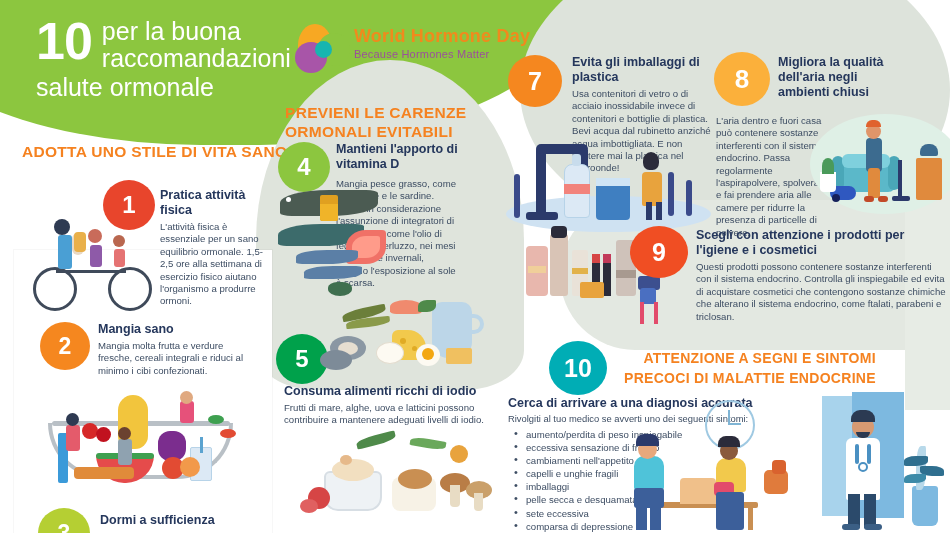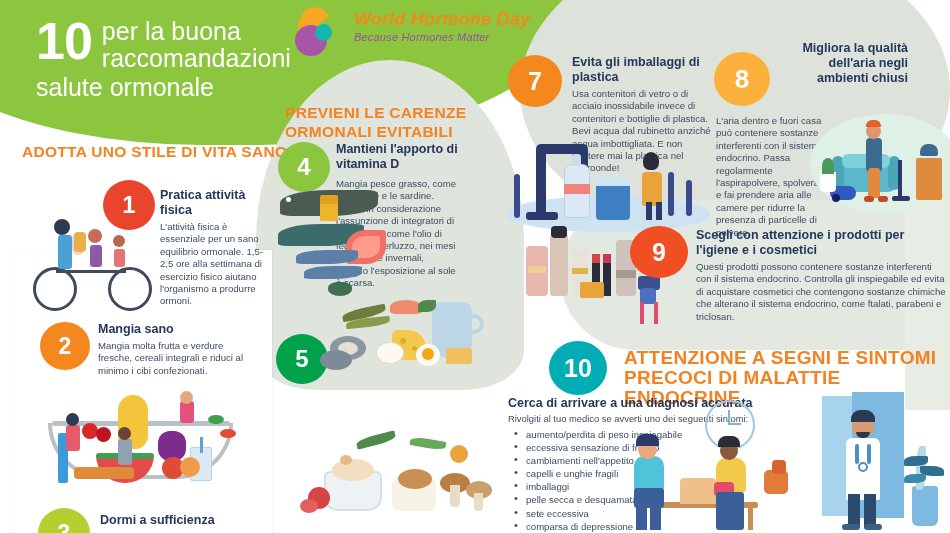--- a/index.html
+++ b/index.html
@@ -41,21 +41,21 @@
   }
 
   
   .hero-text{position:absolute;left:36px;top:18px;width:400px;color:#fff;}
   .hero-row{display:flex;align-items:flex-start;}
   .hero-num{font-size:52px;font-weight:bold;line-height:46px;letter-spacing:-1px;}
   .hero-lines{margin-left:10px;font-size:25px;line-height:27px;font-weight:400;}
   .hero-line3{font-size:25px;line-height:28px;margin-top:1px;}
 
   
-  .logo{position:absolute;left:292px;top:3px;width:240px;height:58px;font-style:italic;}
+  .logo{position:absolute;left:292px;top:20px;width:240px;height:58px;}
   .logo-mark{position:absolute;left:0;top:4px;width:62px;height:52px;}
   .egg{position:absolute;border-radius:50%;}
   .egg-orange{left:6px;top:0px;width:34px;height:36px;background:#f7a823;
               border-radius:60% 60% 50% 50%/70% 70% 40% 40%;}
   .egg-green{left:26px;top:9px;width:32px;height:33px;background:#8cc63f;border-radius:50%;}
   .egg-purple{left:3px;top:18px;width:32px;height:31px;background:#a855a8;border-radius:50%;}
   .egg-teal{left:23px;top:17px;width:17px;height:17px;background:#17b5b0;border-radius:50%;}
   .logo-title{position:absolute;left:62px;top:6px;font-size:18px;font-weight:bold;color:#f08a1d;letter-spacing:.2px;}
   .logo-sub{position:absolute;left:62px;top:28px;font-size:11px;color:#9b4f9b;letter-spacing:.2px;}
 
@@ -222,20 +222,24 @@
     <div class="cir" style="left:102px;top:48px;width:12px;height:12px;background:#f3a712;border-radius:50%;"></div>
     <div class="sq" style="left:126px;top:48px;width:26px;height:16px;background:#f0c060;border-radius:2px;"></div>
     <div class="cir" style="left:10px;top:36px;width:36px;height:24px;background:#8a97a3;border-radius:50%;"></div>
     <div class="cir" style="left:18px;top:42px;width:20px;height:13px;background:#e6ded0;border-radius:50%;"></div>
     <div class="cir" style="left:0px;top:50px;width:32px;height:20px;background:#7d8b98;border-radius:50%;"></div>
     <div class="sq" style="left:22px;top:8px;width:44px;height:10px;background:#6b7f3a;border-radius:50% 10% 50% 10%;transform:rotate(-12deg);"></div>
     <div class="sq" style="left:26px;top:18px;width:44px;height:9px;background:#8a9a4a;border-radius:50% 10% 50% 10%;transform:rotate(-6deg);"></div>
     <div class="sq" style="left:70px;top:0px;width:32px;height:14px;background:#f08a6e;border-radius:50% 50% 20% 20%;"></div>
     <div class="sq" style="left:98px;top:0px;width:18px;height:12px;background:#4f8a4a;border-radius:50% 10% 50% 10%;"></div>
   </div>
+  <div class="item" style="left:284px;top:384px;width:236px;">
+    <div class="t">Consuma alimenti ricchi di iodio</div>
+    <div class="b">Frutti di mare, alghe, uova e latticini possono contribuire a mantenere adeguati livelli di iodio.</div>
+  </div>
 
   <div class="ill" style="left:300px;top:425px;width:215px;height:108px;">
     <div class="sq" style="left:24px;top:46px;width:58px;height:40px;background:#eef2f5;border-radius:6px 6px 14px 14px;border:2px solid #d7dee4;box-sizing:border-box;"></div>
     <div class="cir" style="left:32px;top:34px;width:42px;height:22px;background:#f2dfc0;"></div>
     <div class="cir" style="left:40px;top:30px;width:12px;height:10px;background:#e6b98a;"></div>
     <div class="sq" style="left:92px;top:52px;width:44px;height:34px;background:#f7f2e6;border-radius:8px;"></div>
     <div class="cir" style="left:98px;top:44px;width:34px;height:20px;background:#c98f52;"></div>
     <div class="cir" style="left:140px;top:48px;width:30px;height:20px;background:#b97d46;"></div>
     <div class="sq" style="left:150px;top:60px;width:10px;height:22px;background:#e8dcc4;border-radius:0 0 4px 4px;"></div>
     <div class="cir" style="left:166px;top:56px;width:26px;height:18px;background:#caa06a;"></div>
@@ -268,21 +272,21 @@
     <div class="sq" style="left:132px;top:32px;width:20px;height:34px;background:#e8a33d;border-radius:4px 4px 2px 2px;"></div>
     <div class="cir" style="left:133px;top:12px;width:16px;height:18px;background:#2b2b3a;border-radius:50% 50% 40% 40%;"></div>
     <div class="sq" style="left:136px;top:62px;width:6px;height:18px;background:#2b3a6b;"></div>
     <div class="sq" style="left:146px;top:62px;width:6px;height:18px;background:#2b3a6b;"></div>
     <div class="sq" style="left:158px;top:32px;width:6px;height:44px;background:#3a4a8a;border-radius:3px;"></div>
     <div class="sq" style="left:176px;top:40px;width:6px;height:36px;background:#3a4a8a;border-radius:3px;"></div>
     <div class="sq" style="left:4px;top:34px;width:6px;height:44px;background:#3a4a8a;border-radius:3px;"></div>
   </div>
 
   <div class="badge" style="left:714px;top:52px;width:56px;height:54px;background:#fbb03b;font-size:26px;">8</div>
-  <div class="item" style="left:778px;top:41px;width:130px;text-align:right;">
+  <div class="item" style="left:778px;top:55px;width:130px;">
     <div class="t">Migliora la qualità dell'aria negli ambienti chiusi</div>
   </div>
   <div class="item" style="left:716px;top:112px;width:108px;">
     <div class="b">L'aria dentro e fuori casa può contenere sostanze interferenti con il sistema endocrino. Passa regolarmente l'aspirapolvere, spolvera e fai prendere aria alle camere per ridurre la presenza di particelle di polvere.</div>
   </div>
 
   <div class="ill" style="left:820px;top:110px;width:130px;height:105px;">
     <div class="cir" style="left:-10px;top:4px;width:150px;height:100px;background:#dff0e6;border-radius:50%;"></div>
     <div class="sq" style="left:16px;top:52px;width:60px;height:30px;background:#5bb8c9;border-radius:8px;"></div>
     <div class="sq" style="left:12px;top:46px;width:12px;height:34px;background:#4aa7b8;border-radius:6px;"></div>
@@ -324,21 +328,21 @@
     <div class="sq" style="left:116px;top:76px;width:4px;height:22px;background:#e24b6b;"></div>
     <div class="sq" style="left:130px;top:76px;width:4px;height:22px;background:#e24b6b;"></div>
   </div>
   <div class="badge" style="left:630px;top:226px;width:58px;height:52px;background:#f04e23;font-size:25px;">9</div>
   <div class="item" style="left:696px;top:228px;width:250px;">
     <div class="t">Scegli con attenzione i prodotti per l'igiene e i cosmetici</div>
     <div class="b">Questi prodotti possono contenere sostanze interferenti con il sistema endocrino. Controlla gli inspiegabile ed evita di acquistare cosmetici che contengono sostanze chimiche che alterano il sistema endocrino, come ftalati, parabeni e triclosan.</div>
   </div>
 
   <div class="badge" style="left:549px;top:341px;width:58px;height:54px;background:#00adb5;font-size:25px;">10</div>
-  <div class="sect-h" style="left:624px;top:348px;font-size:19px;line-height:20px;">
+  <div class="sect-h" style="left:624px;top:348px;font-size:14px;line-height:20px;text-align:right;">
     <div>ATTENZIONE A SEGNI E SINTOMI</div>
     <div>PRECOCI DI MALATTIE ENDOCRINE</div>
   </div>
   <div class="sym-head">Cerca di arrivare a una diagnosi accurata</div>
   <div class="sym-sub">Rivolgiti al tuo medico se avverti uno dei seguenti sintomi:</div>
   <ul class="sym-list">
     <li>aumento/perdita di peso inspiegabile</li>
     <li>eccessiva sensazione di freddo</li>
     <li>cambiamenti nell'appetito</li>
     <li>capelli e unghie fragili</li>

